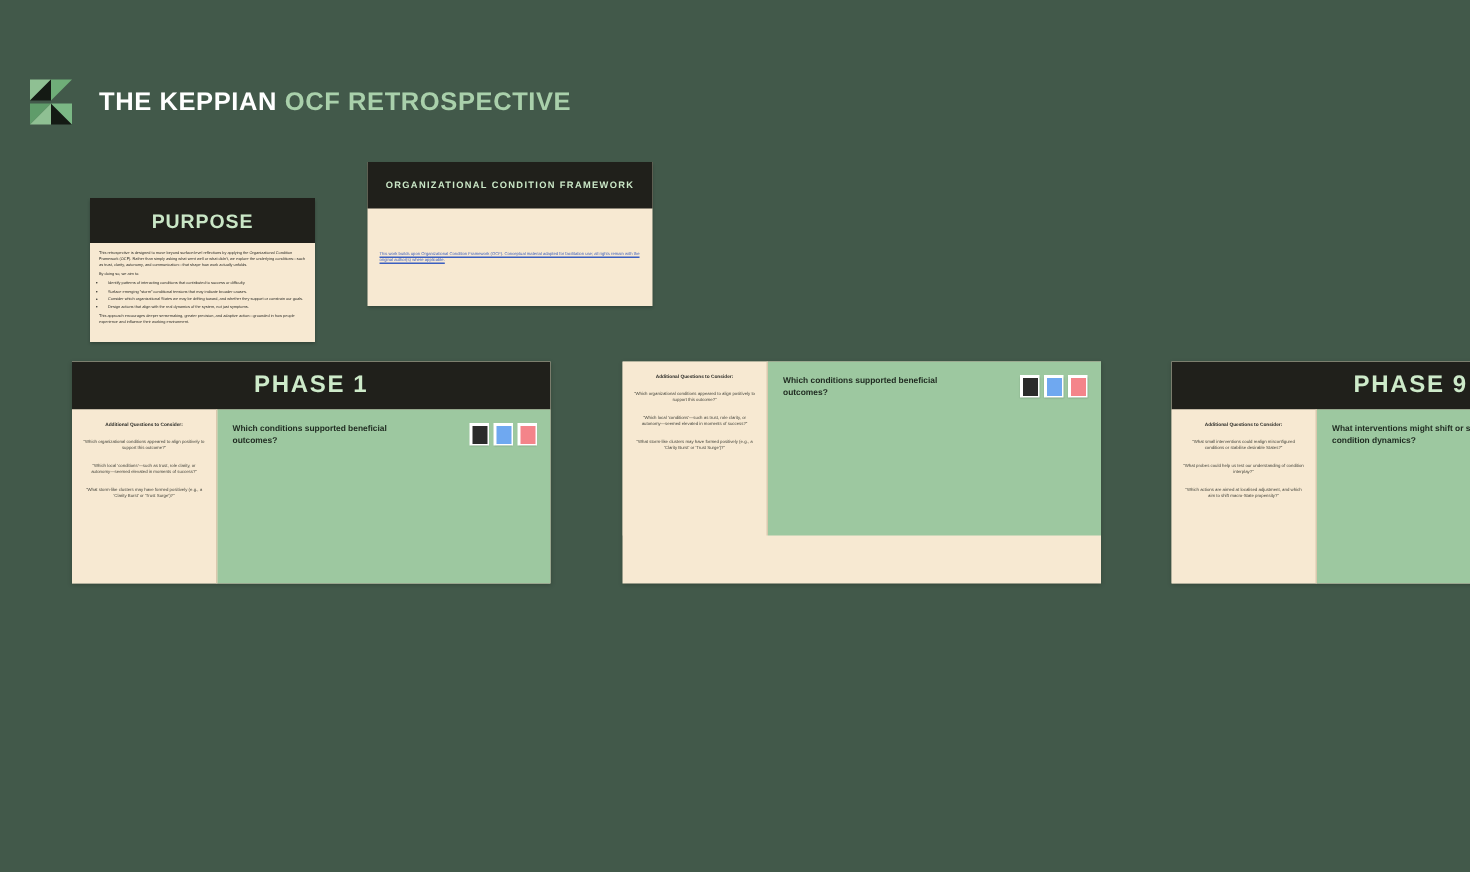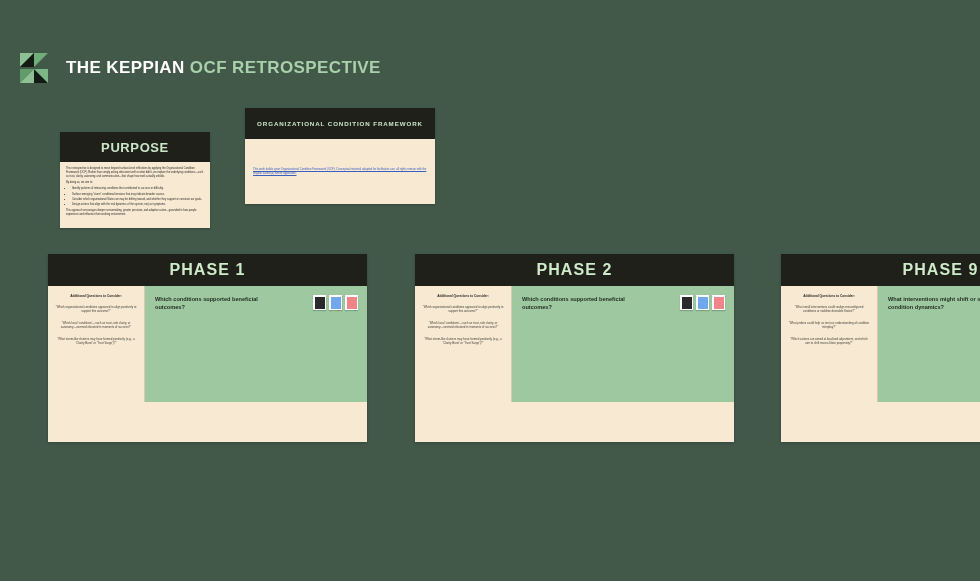--- a/index.html
+++ b/index.html
@@ -38,21 +38,21 @@
   
   #ocf-card { left:245px; top:108px; width:190px; height:96px; }
   #ocf-card .card-head { height:31px; font-size:6.2px; letter-spacing:.9px; }
   .ocf-body { padding:28px 8px 4px 8px; }
   .ocf-link {
     display:block; font-size:2.8px; line-height:1.6;
     color:#3b5fc0; text-decoration:underline; cursor:pointer;
   }
 
   
-  .phase { position:absolute; top:254px; height:188px; background:#f7e9d2;
+  .phase { position:absolute; top:241px; height:148px; background:#f7e9d2;
            box-shadow:0 1px 3px rgba(0,0,0,.22); overflow:hidden; }
   .phase-head { height:32px; background:#20201b; display:flex; align-items:center;
                 justify-content:center; }
   .phase-title { color:#cdeac9; font-size:16px; font-weight:bold; letter-spacing:1.1px; }
   .phase-body { display:flex; height:116px; }
   .phase-aside { width:97px; flex:0 0 97px; background:#f7e9d2; padding:8px 7px 0 7px;
                  border-right:1px solid #d9c9ae; }
   .aside-title { font-size:3.2px; font-weight:bold; text-align:center; color:#2b2b26;
                  line-height:1.5; margin-bottom:6px; }
   .aside-q { font-size:2.9px; text-align:center; color:#45453c; line-height:1.55;
@@ -139,23 +139,20 @@
             </span>
           <span class="note note-red">
               <i></i>
             </span>
         </div>
       </div>
     </div>
   </div>
 
   <div class="phase" id="phase-2">
-    <div class="phase-head">
-      <span class="phase-title">PHASE 2</span>
-    </div>
     <div class="phase-body">
       <div class="phase-aside">
         <div class="aside-title">Additional Questions to Consider:</div>
         <div class="aside-q">"Which organizational conditions appeared to align positively to support this outcome?"</div>
         <div class="aside-q">"Which local 'conditions'—such as trust, role clarity, or autonomy—seemed elevated in moments of success?"</div>
         <div class="aside-q">"What storm-like clusters may have formed positively (e.g., a 'Clarity Burst' or 'Trust Surge')?"</div>
       </div>
       <div class="phase-main">
         <div class="phase-question">Which conditions supported beneficial outcomes?</div>
         <div class="notes">

